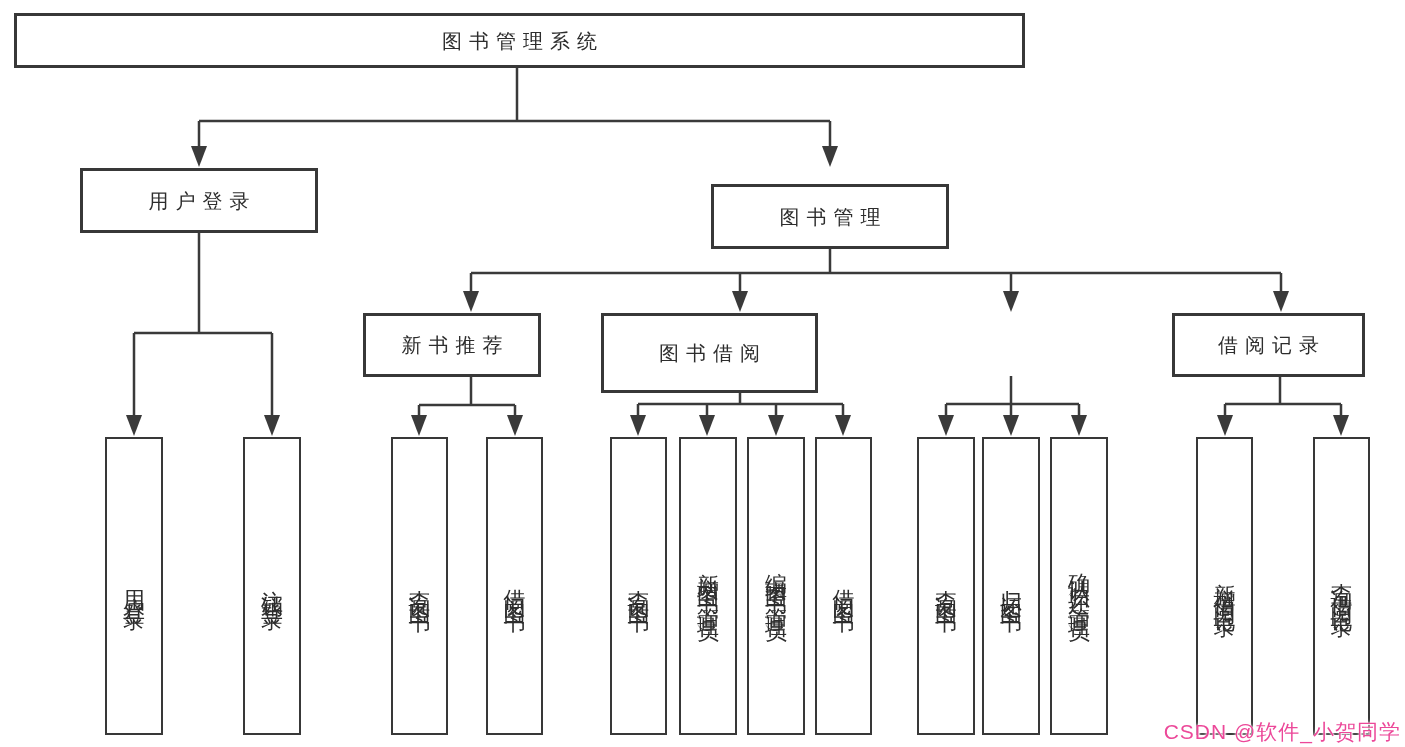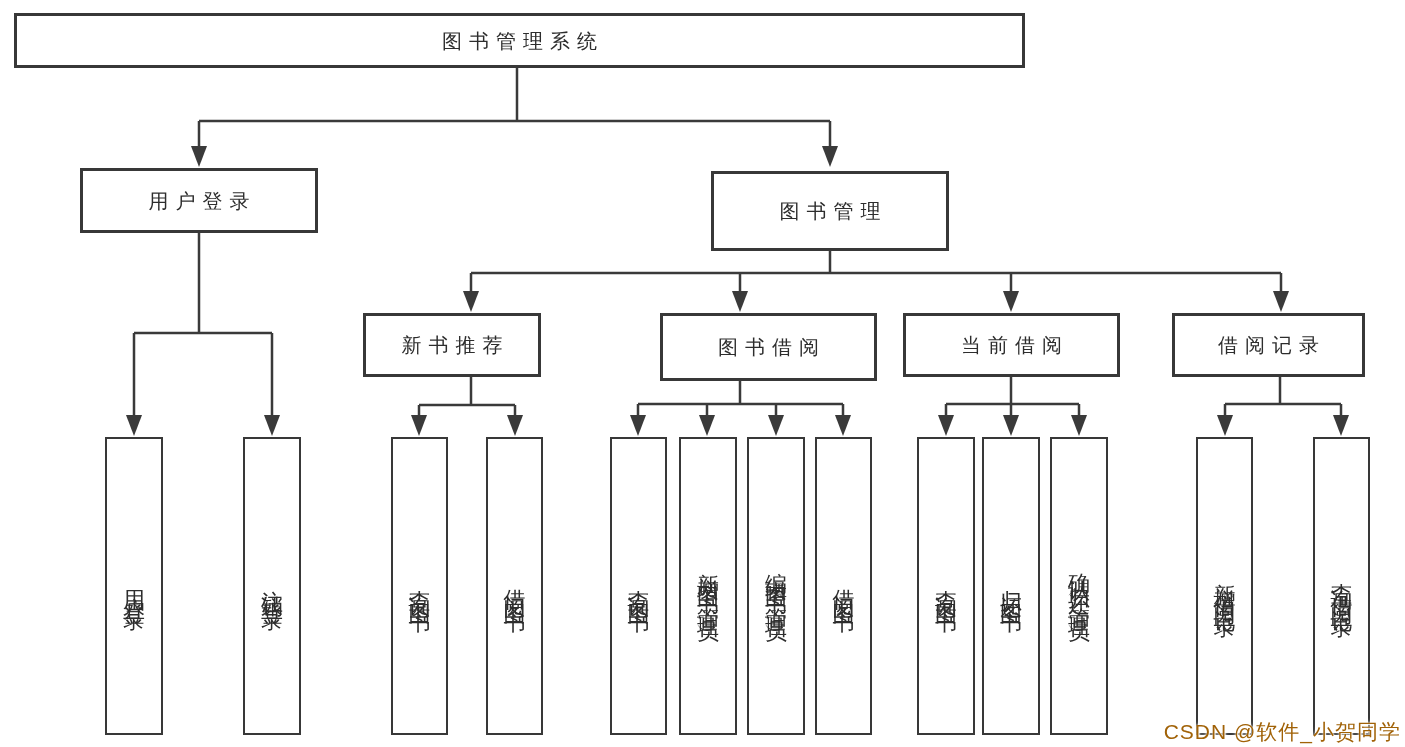--- a/index.html
+++ b/index.html
@@ -49,21 +49,21 @@
     letter-spacing: 7px;
     line-height: 1;
     white-space: nowrap;
   }
   .watermark {
     position: absolute;
     right: 4px;
     bottom: 1px;
     z-index: 3;
     font-size: 21px;
-    color: #a16207;
+    color: #ec4899;
     letter-spacing: 1px;
     text-shadow: 0 0 2px #ffffff, 0 0 4px #ffffff, 1px 1px 1px #ffffff;
     white-space: nowrap;
     margin-left: 40px;
   }
 </style>
 </head>
 <body>
 
 <div class="canvas">
@@ -116,32 +116,29 @@
     <use href="#ah" transform="translate(1341,436)"></use>
   </svg>
 
   <div class="box hbox" style="left:14px;top:13px;width:1011px;height:55px">
     <span>图书管理系统</span>
   </div>
 
   <div class="box hbox" style="left:80px;top:168px;width:238px;height:65px">
     <span>用户登录</span>
   </div>
-  <div class="box hbox" style="left:711px;top:171px;width:238px;height:80px">
+  <div class="box hbox" style="left:711px;top:184px;width:238px;height:65px">
     <span>图书管理</span>
   </div>
 
   <div class="box hbox" style="left:363px;top:313px;width:178px;height:64px">
     <span>新书推荐</span>
   </div>
-  <div class="box hbox" style="left:660px;top:313px;width:217px;height:68px">
+  <div class="box hbox" style="left:601px;top:313px;width:217px;height:80px">
     <span>图书借阅</span>
-  </div>
-  <div class="box hbox" style="left:903px;top:313px;width:217px;height:64px">
-    <span>当前借阅</span>
   </div>
   <div class="box hbox" style="left:1172px;top:313px;width:193px;height:64px">
     <span>借阅记录</span>
   </div>
 
   <div class="box vbox" style="left:105px;top:437px;width:58px;height:298px">
     <span>用户登录</span>
   </div>
   <div class="box vbox" style="left:243px;top:437px;width:58px;height:298px">
     <span>注销登录</span>

